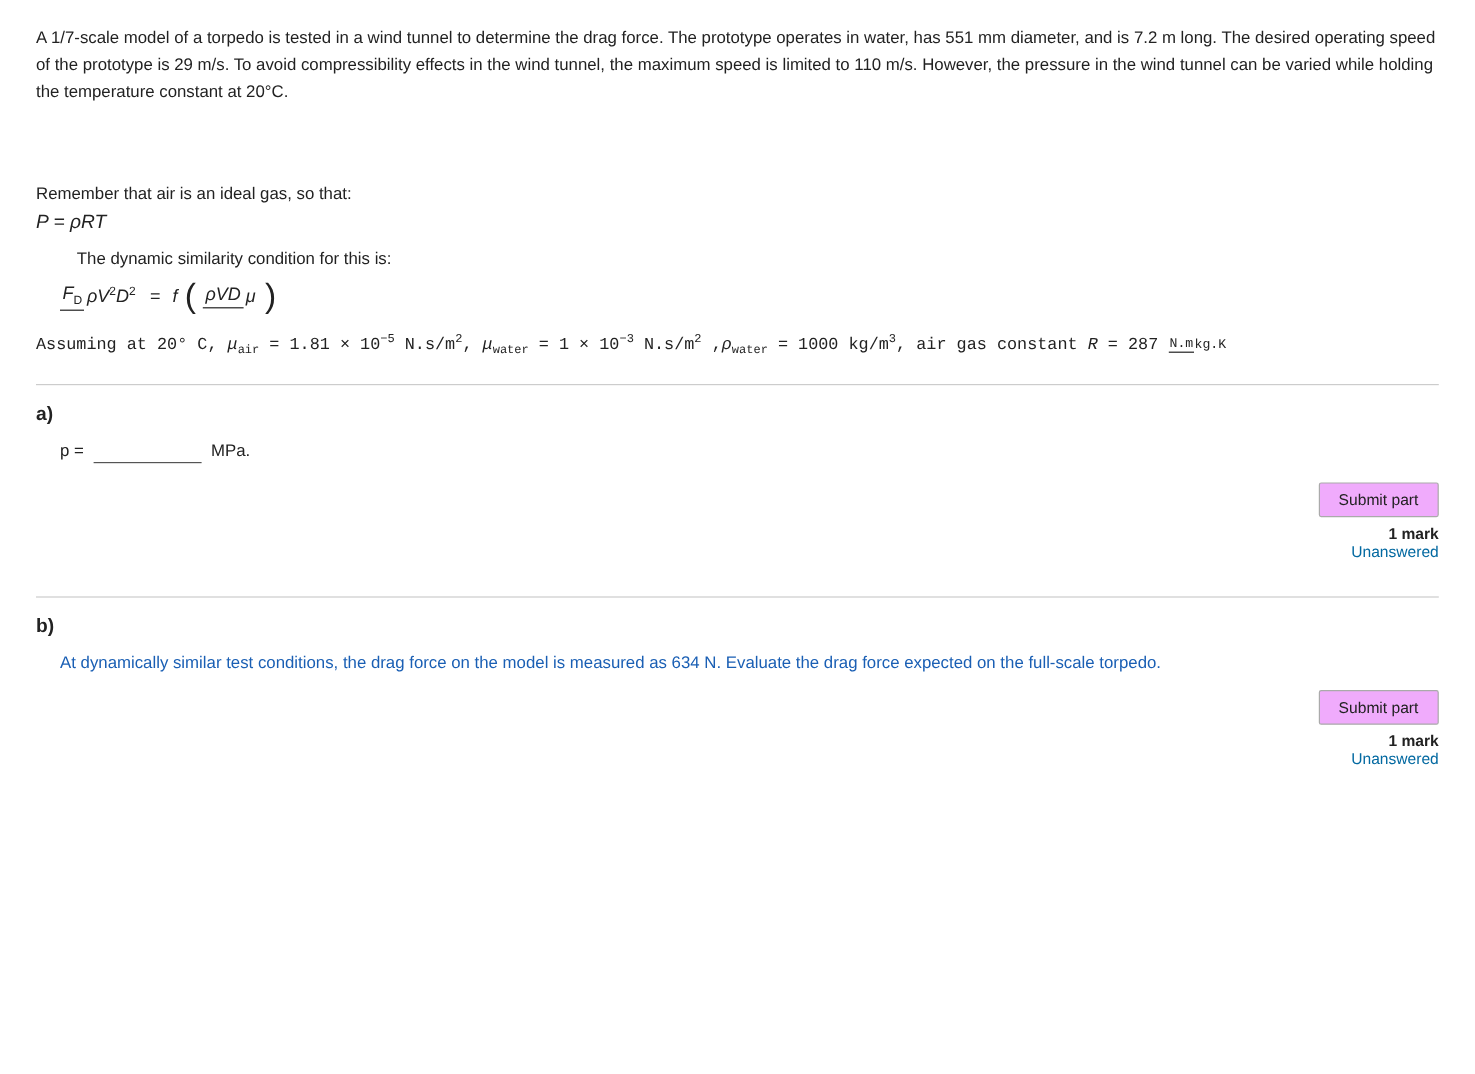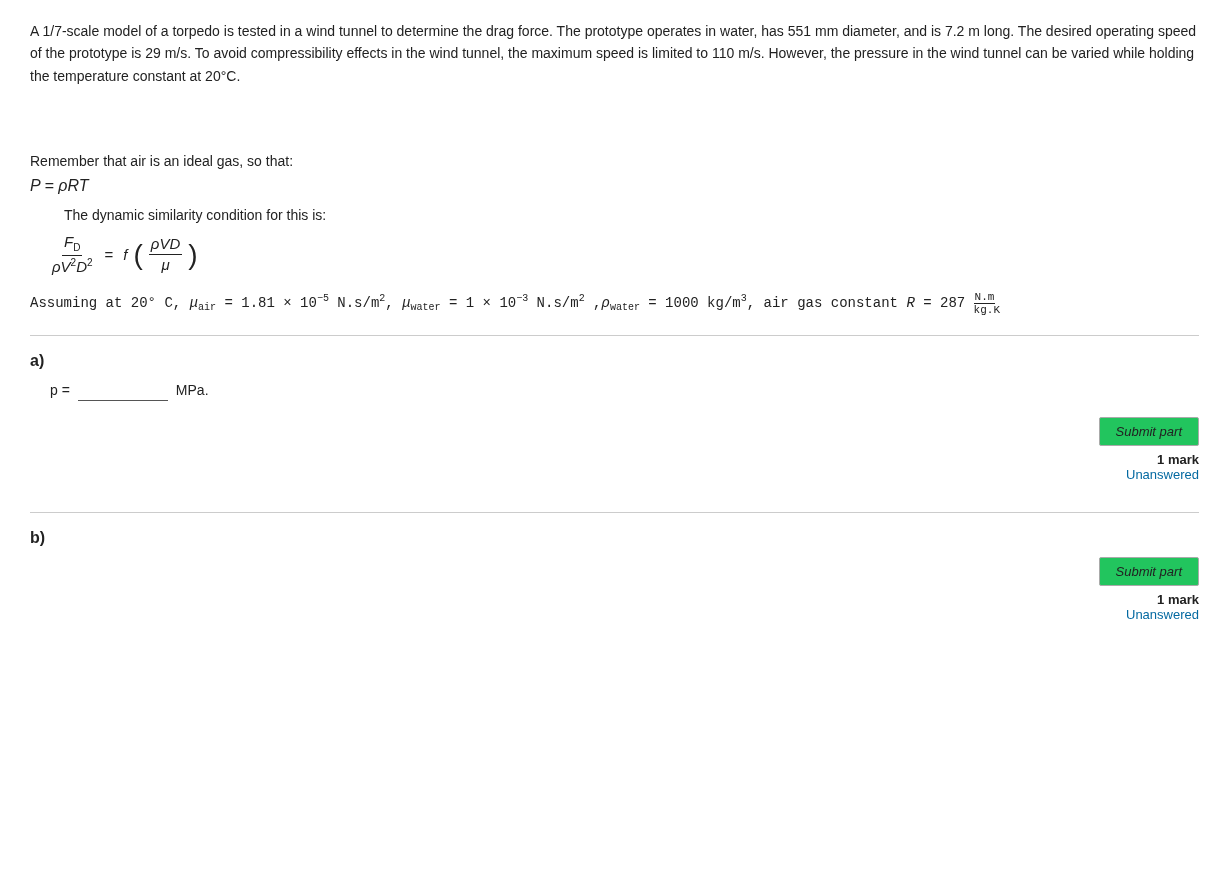--- a/index.html
+++ b/index.html
@@ -71,48 +71,47 @@
       font-size: 14px;
       padding: 2px 4px;
     }
     .submit-row {
       display: flex;
       justify-content: flex-end;
       margin-bottom: 6px;
     }
     .submit-btn {
       border: 1px solid #aaa;
-      background: #22c55e;
+      background: #f0abfc;
       padding: 6px 16px;
       font-size: 13px;
       cursor: pointer;
       border-radius: 2px;
       color: #222;
-      font-style: italic;
     }
     .mark-row {
       display: flex;
       flex-direction: column;
       align-items: flex-end;
       margin-bottom: 4px;
     }
     .mark-text {
       font-weight: bold;
       font-size: 13px;
     }
     .unanswered-text {
       font-size: 13px;
       color: #0369a1;
     }
     sup { font-size: 10px; }
     sub { font-size: 10px; }
     .math-italic { font-style: italic; }
     .big-frac {
       display: inline-flex;
-      flex-direction: column;
+      flex-direction: row;
       align-items: center;
       vertical-align: middle;
       font-size: 15px;
       line-height: 1.2;
     }
     .big-frac .bn { border-bottom: 1.5px solid #222; padding: 0 2px 1px 2px; }
     .big-frac .bd { padding: 1px 2px 0 2px; }
     .paren-big {
       font-size: 28px;
       line-height: 1;
@@ -164,21 +163,21 @@
   <span class="paren-big">(</span>
   <span class="big-frac">
     <span class="bn"><i>ρVD</i></span>
     <span class="bd"><i>μ</i></span>
   </span>
   <span class="paren-big">)</span>
 </div>
 
 
 <p class="assuming-line">
-  Assuming at 20° C, <i>μ</i><sub>air</sub> = 1.81 × 10<sup>−5</sup> N.s/m<sup>2</sup>, <i>μ</i><sub>water</sub> = 1 × 10<sup>−3</sup> N.s/m<sup>2</sup> ,<i>ρ</i><sub>water</sub> = 1000 kg/m<sup>3</sup>, air gas constant <i>R</i> = 287 <span style="display:inline-flex;flex-direction:column;align-items:flex-start;vertical-align:middle;font-size:11px;line-height:1.1;">
+  Assuming at 20° C, <i>μ</i><sub>air</sub> = 1.81 × 10<sup>−5</sup> N.s/m<sup>2</sup>, <i>μ</i><sub>water</sub> = 1 × 10<sup>−3</sup> N.s/m<sup>2</sup> ,<i>ρ</i><sub>water</sub> = 1000 kg/m<sup>3</sup>, air gas constant <i>R</i> = 287 <span style="display:inline-flex;flex-direction:row;align-items:flex-end;vertical-align:middle;font-size:11px;line-height:1.1;">
       <span style="border-bottom:1px solid #222;padding:0 1px;">N.m</span>
       <span>kg.K</span>
     </span>
 </p>
 
 <hr class="divider">
 
 
 <div class="section-block">
   <p class="section-label">a)</p>
@@ -197,20 +196,21 @@
     </div>
   </div>
 </div>
 
 <hr class="divider">
 
 
 <div class="section-block">
   <p class="section-label">b)</p>
   <div class="section-body">
+    <p class="question-text">At dynamically similar test conditions, the drag force on the model is measured as 634 N. Evaluate the drag force expected on the full-scale torpedo.</p>
     <div class="submit-row">
       <button class="submit-btn">Submit part</button>
     </div>
     <div class="mark-row">
       <span class="mark-text">1 mark</span>
       <span class="unanswered-text">Unanswered</span>
     </div>
   </div>
 </div>
 

